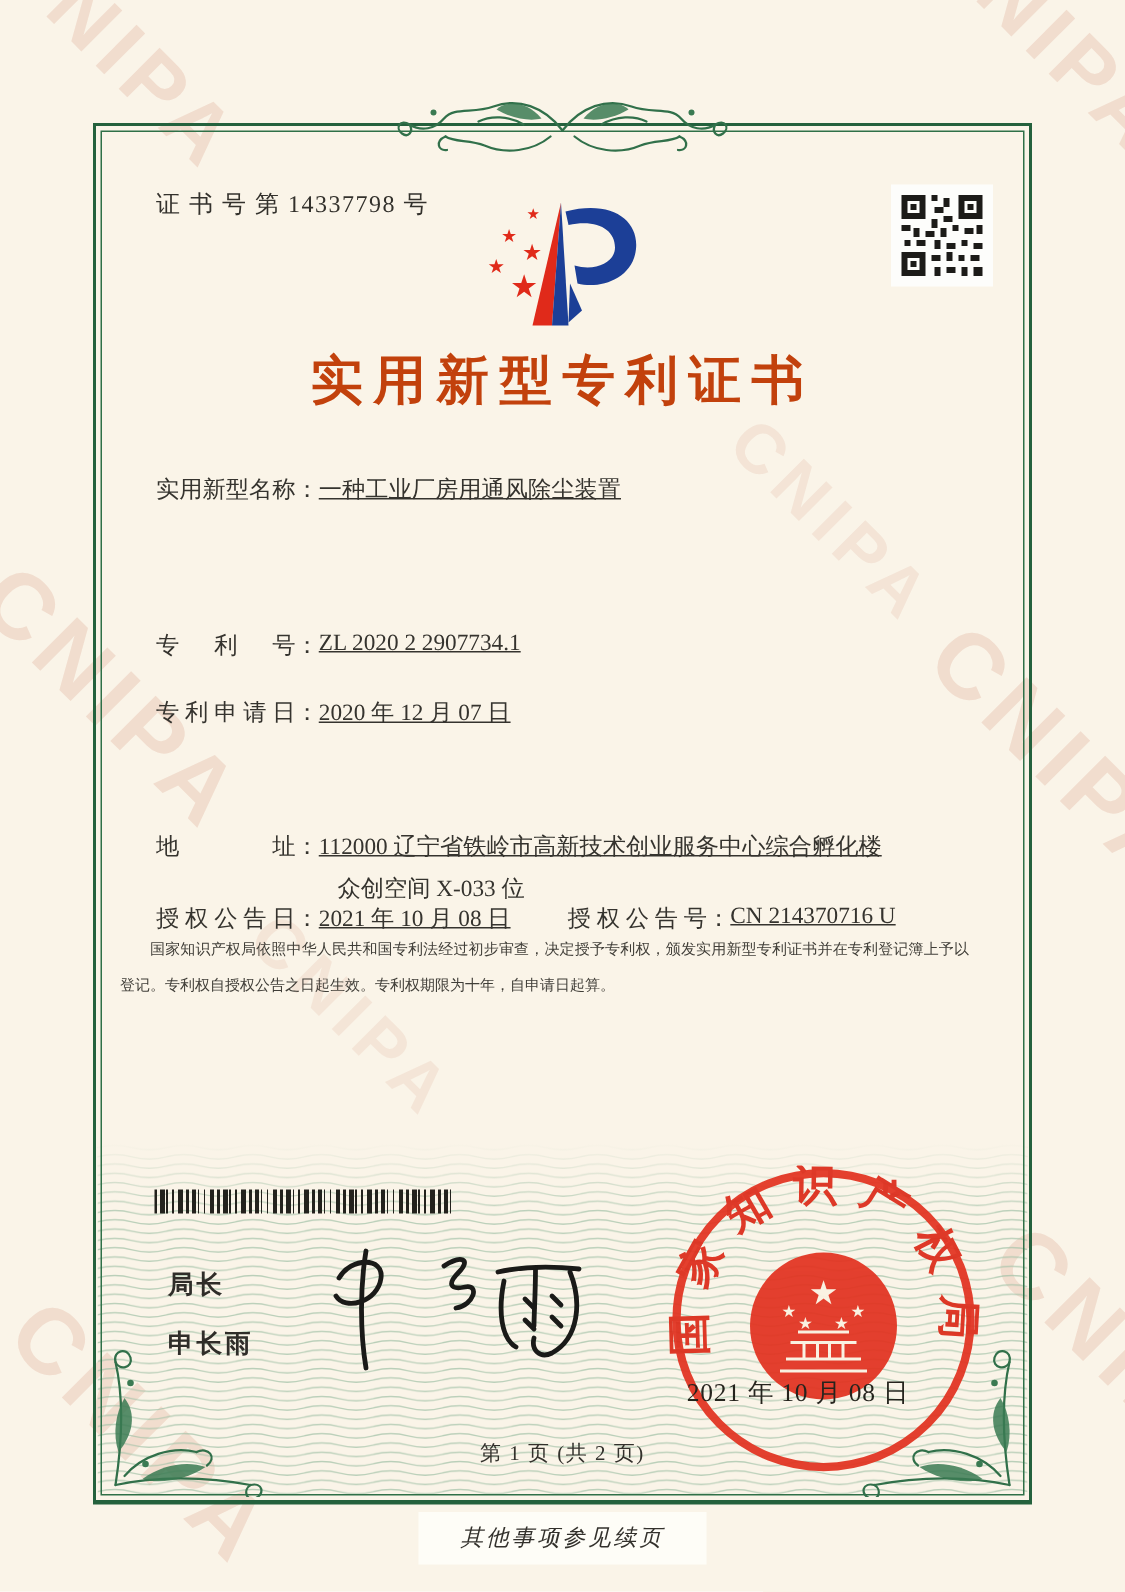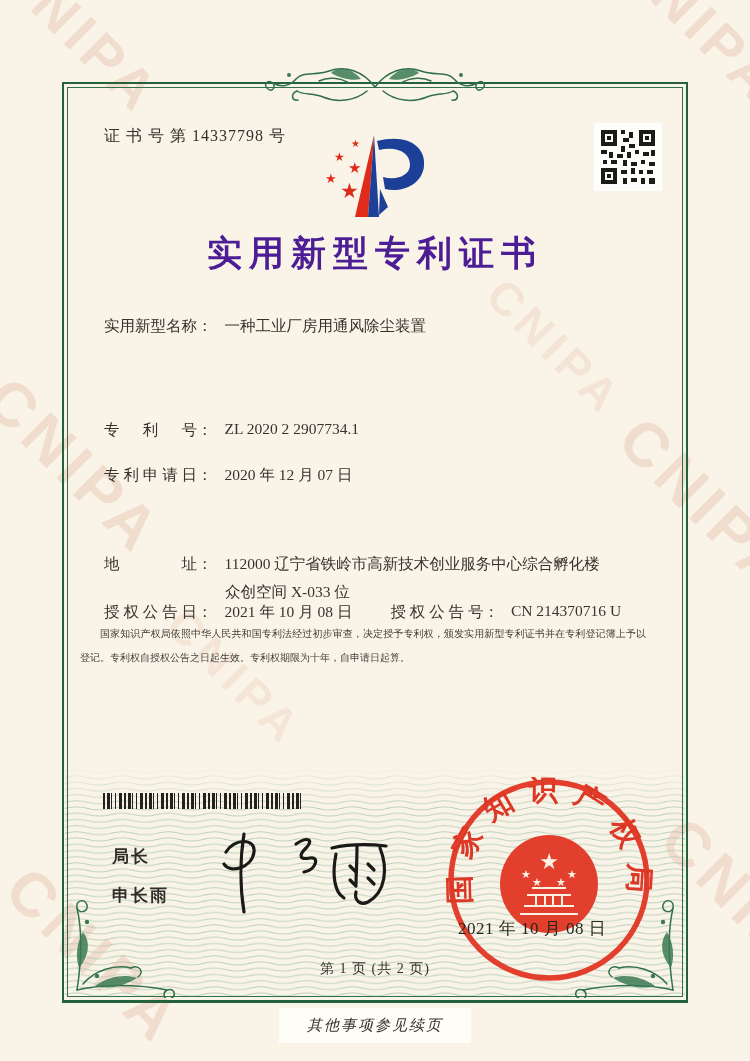--- a/index.html
+++ b/index.html
@@ -33,26 +33,26 @@
   .flourish{position:absolute; z-index:3; left:255px; top:57px;}
   .corner-orn{position:absolute; z-index:3; top:898px;}
   .corner-orn.left{left:67px;}
   .corner-orn.right{left:573px; transform:scaleX(-1);}
   
   .certno{position:absolute; z-index:4; left:104px; top:126px; font-size:16px; letter-spacing:1px; color:#33312c;}
   .qr{position:absolute; z-index:4; left:594px; top:123px; width:68px; height:68px; background:#fdfdfb; padding:3px; box-sizing:border-box;}
   .logo{position:absolute; z-index:4; left:298px; top:131px; width:154px; height:97px;}
   .logo .star{position:absolute; color:#e02a1a; line-height:1; font-family:"DejaVu Sans",sans-serif;}
   .title{position:absolute; z-index:4; left:0; top:230px; width:750px; text-align:center;
-    font-size:35px; font-weight:bold; letter-spacing:7px; color:#4c1d95;}
+    font-size:35px; font-weight:bold; letter-spacing:7px; color:#c2410c;}
   
   .frow{position:absolute; z-index:4; left:104px; width:560px; font-size:15.5px; color:#35332e; white-space:nowrap;}
   .flabel{display:inline-block; width:93px; text-align:justify; text-align-last:justify; vertical-align:top;}
   .fcolon{display:inline-block; vertical-align:top;}
-  .fvalue{display:inline-block; margin-left:12px; vertical-align:top;}
+  .fvalue{display:inline-block; vertical-align:top;text-decoration:underline;}
   .addr2{margin-left:121px; margin-top:7px;}
   .grant2{margin-left:38px;}
   
   .bodytext{position:absolute; z-index:4; left:80px; top:622px; width:566px;
     font-size:10px; line-height:24px; color:#403e38; text-align:justify;}
   .bodytext p{margin:0; text-indent:2em;}
   
   .barcode{position:absolute; z-index:4; left:103px; top:793px; width:200px; height:16px;
     background-image:
       repeating-linear-gradient(90deg,#23221d 0 2px,transparent 2px 4px,#23221d 4px 7px,transparent 7px 8px,#23221d 8px 9px,transparent 9px 12px,#23221d 12px 13px,transparent 13px 16px,#23221d 16px 19px,transparent 19px 21px);}

